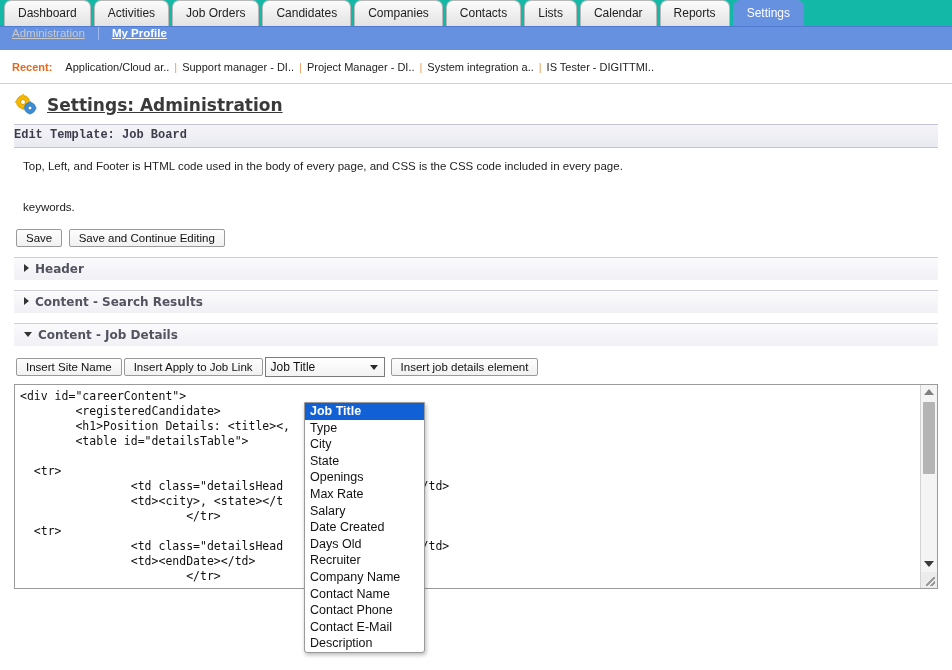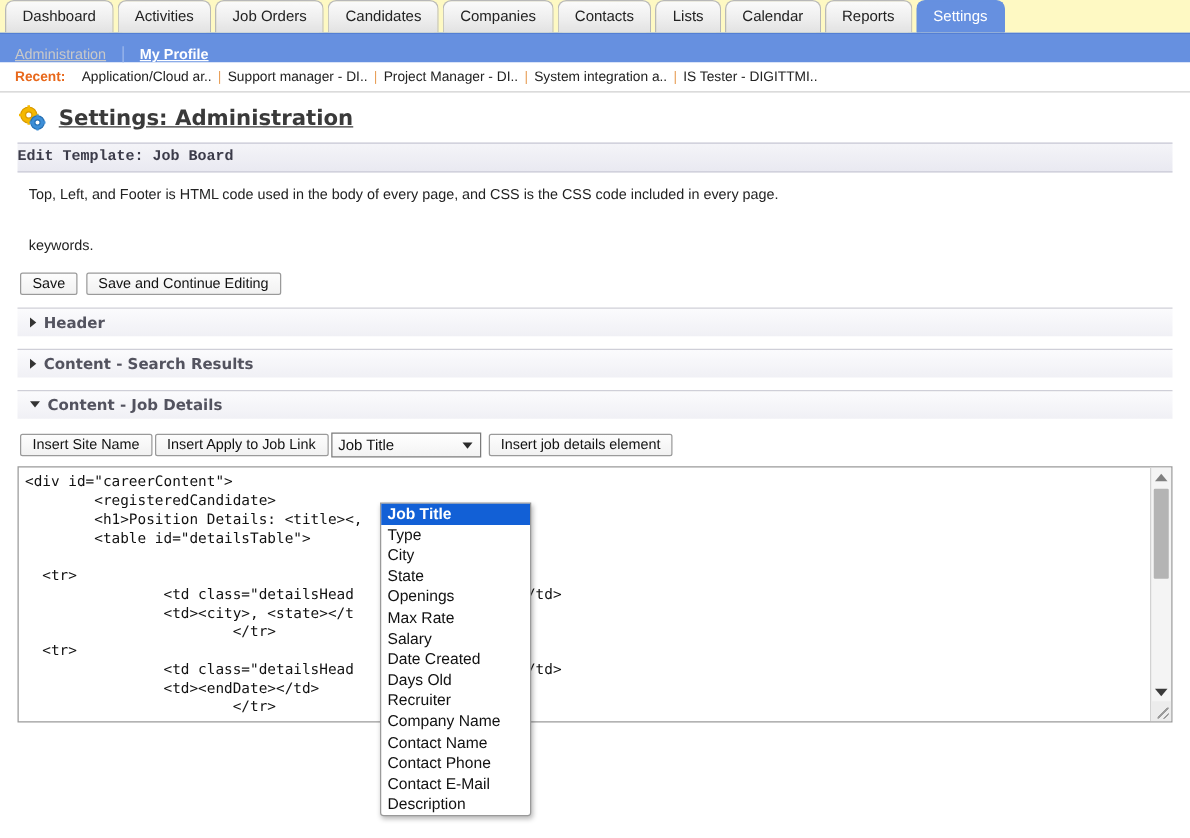--- a/index.html
+++ b/index.html
@@ -13,21 +13,21 @@
     width: 952px;
     height: 670px;
     overflow: hidden;
     background: #ffffff;
   }
 
   
   .tabbar {
     position: relative;
     height: 26px;
-    background: #fef9c3;
+    background: #14b8a6;
     padding-left: 4px;
     box-sizing: border-box;
     white-space: nowrap;
     font-size: 0;
   }
   .tab {
     display: inline-block;
     height: 26px;
     line-height: 25px;
     padding: 0 13px;
@@ -49,42 +49,42 @@
     color: #ffffff;
     font-weight: normal;
   }
 
   
   .subnav {
     height: 24px;
     background: #6690e0;
     border-top: 1px solid #4f7ad0;
     display: flex;
-    align-items: flex-end;
+    align-items: flex-start;
     padding-left: 12px;
     box-sizing: border-box;
   }
   .subnav a {
     font-size: 11.5px;
     text-decoration: underline;
     margin-right: 13px;
     cursor: pointer;
   }
   .subnav a.inactive { color: #c9c9c9; }
   .subnav a.current { color: #ffffff; font-weight: bold; }
   .subnav .divider {
     width: 1px;
     height: 13px;
     background: #9fb9ec;
     margin-right: 13px;
   }
 
   
   .recentbar {
-    height: 24px;
+    height: 34px;
     background: #ffffff;
     border-bottom: 1px solid #cfcfcf;
     display: flex;
     align-items: center;
     padding-left: 12px;
     font-size: 11px;
     color: #222222;
     box-sizing: border-box;
     overflow: hidden;
     white-space: nowrap;

